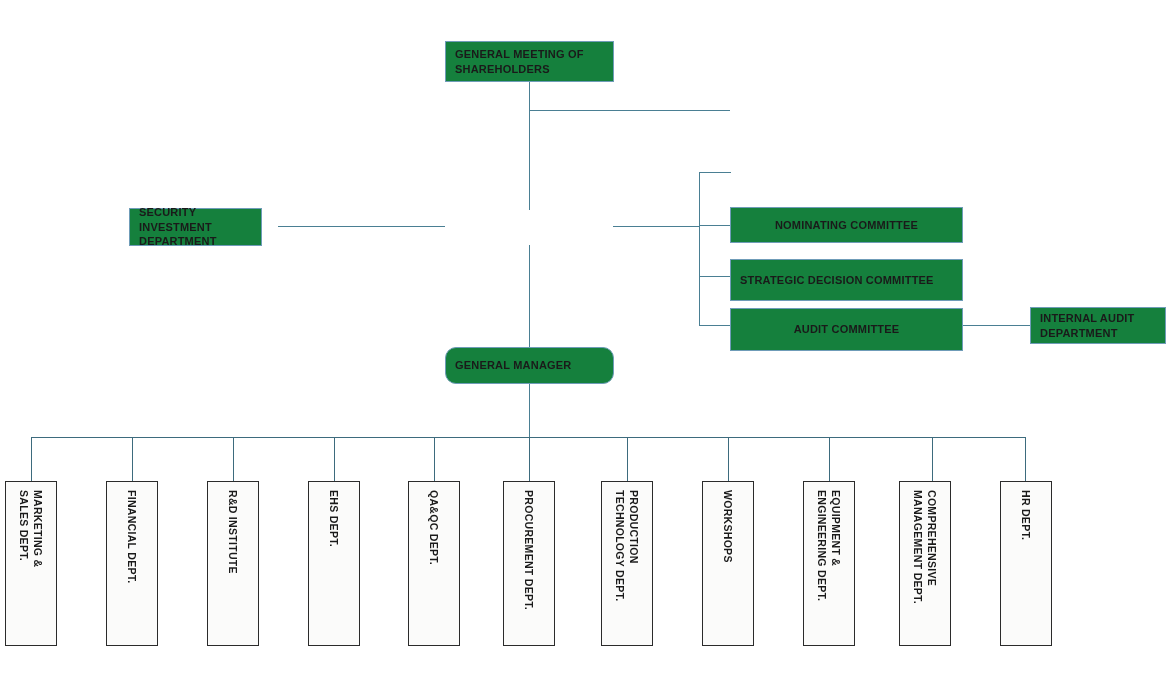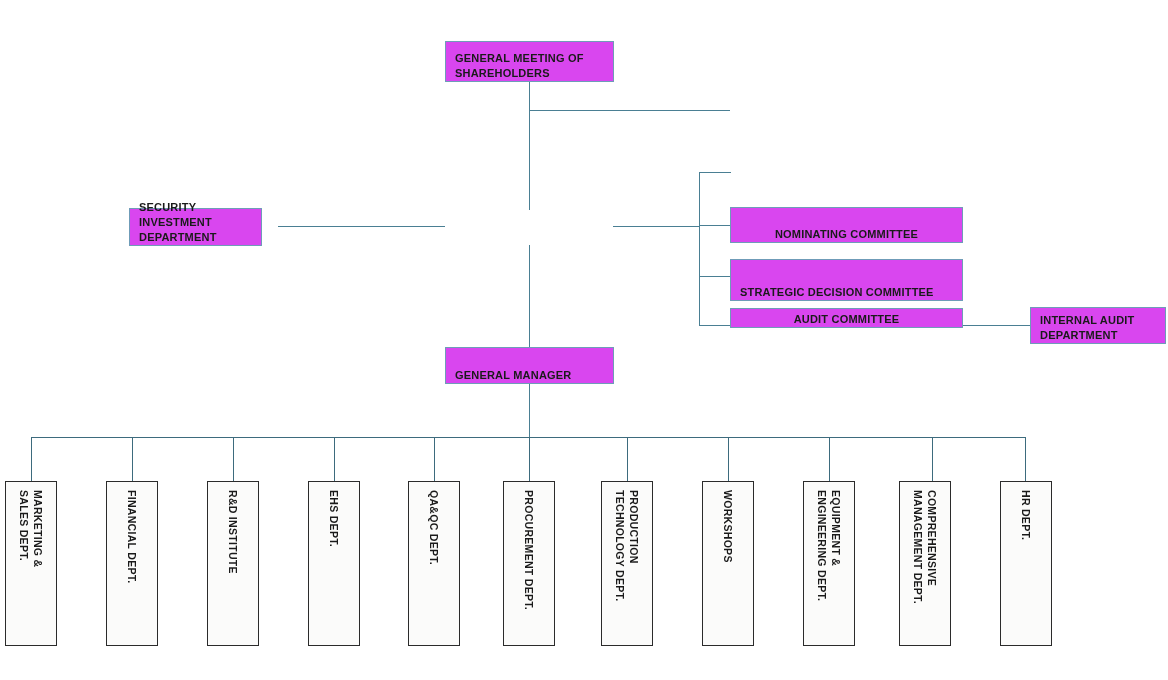--- a/index.html
+++ b/index.html
@@ -13,29 +13,29 @@
     width: 1168px;
     height: 680px;
     background: #ffffff;
     font-family: "Liberation Sans", sans-serif;
     overflow: hidden;
   }
   
   .node {
     position: absolute;
     box-sizing: border-box;
-    background: #d946ef;
+    background: #15803d;
     border: 1px solid #6f9cb8;
     font-size: 11px;
     font-weight: bold;
     color: #1a1a1a;
     letter-spacing: 0.2px;
     line-height: 1.35;
     display: flex;
-    align-items: flex-end;
+    align-items: center;
     z-index: 3;
   }
   .node.blue { border-color: #6f9cb8; }
   .node .txt {
     display: block;
     width: 100%;
     padding: 0 9px;
     white-space: pre-line;
   }
   .node.align-left .txt   { text-align: left; }
@@ -120,39 +120,39 @@
 SHAREHOLDERS</span>
   </div>
 
 
 
   <div class="node blue align-left" style="left:129px; top:208px; width:133px; height:38px;">
     <span class="txt">SECURITY INVESTMENT
 DEPARTMENT</span>
   </div>
 
-  <div class="node blue align-left" style="left:445px; top:347px; width:169px; height:37px;">
+  <div class="node blue align-left" style="left:445px; top:347px; width:169px; height:37px;border-radius:11px;">
     <span class="txt">GENERAL MANAGER</span>
   </div>
 
   <div class="node blue align-left" style="left:1030px; top:307px; width:136px; height:37px;">
     <span class="txt">INTERNAL AUDIT
 DEPARTMENT</span>
   </div>
 
 
   <div class="node blue align-center" style="left:730px; top:207px; width:233px; height:36px;">
     <span class="txt">NOMINATING COMMITTEE</span>
   </div>
 
   <div class="node blue align-left" style="left:730px; top:259px; width:233px; height:42px;">
     <span class="txt">STRATEGIC DECISION COMMITTEE</span>
   </div>
 
-  <div class="node blue align-center" style="left:730px; top:308px; width:233px; height:20px;">
+  <div class="node blue align-center" style="left:730px; top:308px; width:233px; height:43px;">
     <span class="txt">AUDIT COMMITTEE</span>
   </div>
 
   <div class="dept" style="left:5px; top:481px; width:52px; height:165px;">
     <span class="vtxt">MARKETING &amp;
 SALES DEPT.</span>
   </div>
 
   <div class="dept" style="left:106px; top:481px; width:52px; height:165px;">
     <span class="vtxt">FINANCIAL  DEPT.</span>

